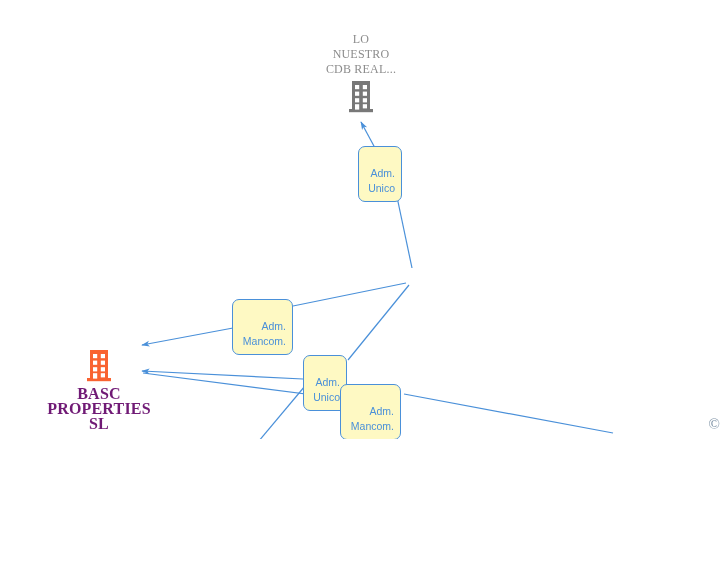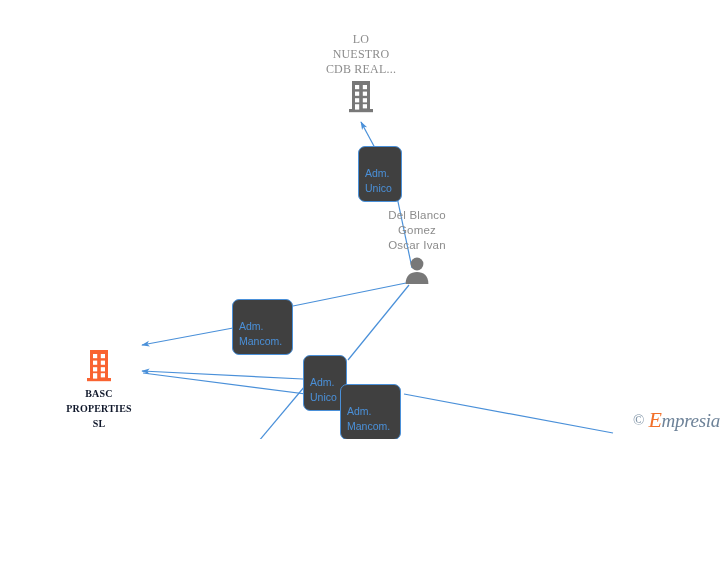--- a/index.html
+++ b/index.html
@@ -40,42 +40,42 @@
     color: #8c8c8c;
     letter-spacing: 0.2px;
     white-space: pre-line;
   }
   .node.company .label {
     font-family: "Liberation Serif", serif;
     font-size: 12px;
   }
   .node.company-highlight .label {
     font-family: "Liberation Serif", serif;
-    font-size: 10px;
+    font-size: 16px;
     font-weight: bold;
-    color: #0f172a;
+    color: #701a75;
   }
   .node.person .label {
     font-size: 11.5px;
     color: #8c8c8c;
   }
   
   .node.label-top .label { margin-bottom: 3px; }
   .node.label-bottom .label { margin-top: 3px; }
 
   .badge {
     position: absolute;
     box-sizing: border-box;
     border: 1px solid #4a90d9;
     border-radius: 7px;
-    background: #404040;
+    background: #fef9c3;
     color: #4a90d9;
     font-size: 10.5px;
     line-height: 15px;
-    text-align: left;
+    text-align: right;
     padding: 4px 6px 5px 6px;
     white-space: pre-line;
   }
 
   #watermark {
     position: absolute;
     right: 8px;
     bottom: 6px;
     display: flex;
     align-items: center;
@@ -142,31 +142,20 @@
         <rect x="15.8" y="24.2" width="4.2" height="4.2" fill="#ffffff"></rect>
       </svg>
     </span>
   </div>
 
   <div class="badge" style="left:358px; top:146px; width:44px;">
     <span>Adm.
 Unico</span>
   </div>
 
-  <div class="node person label-top" style="left:357px; top:208px;">
-    <span class="label">Del Blanco
-Gomez
-Oscar Ivan</span>
-    <span class="glyph">
-      <svg width="26" height="28" viewBox="0 0 26 28" xmlns="http://www.w3.org/2000/svg">
-        <circle cx="13" cy="8" r="6.4" fill="#787878"></circle>
-        <path d="M 1.6 28 C 1.6 19.6 6.6 16 13 16 C 19.4 16 24.4 19.6 24.4 28 Z" fill="#787878"></path>
-      </svg>
-    </span>
-  </div>
 
   <div class="badge" style="left:232px; top:299px; width:61px;">
     <span>Adm.
 Mancom.</span>
   </div>
 
   <div class="badge" style="left:303px; top:355px; width:44px;">
     <span>Adm.
 Unico</span>
   </div>
@@ -209,16 +198,15 @@
         <rect x="15.8" y="18.2" width="4.2" height="4.2" fill="#ffffff"></rect>
         <rect x="8" y="24.2" width="4.2" height="5.4" fill="#ffffff"></rect>
         <rect x="15.8" y="24.2" width="4.2" height="4.2" fill="#ffffff"></rect>
       </svg>
     </span>
   </div>
 
 
   <div id="watermark">
     <span class="copy">©</span>
-    <span class="brand"><span class="cap">E</span><span>mpresia</span></span>
   </div>
 
 </div>
 
 </body></html>

